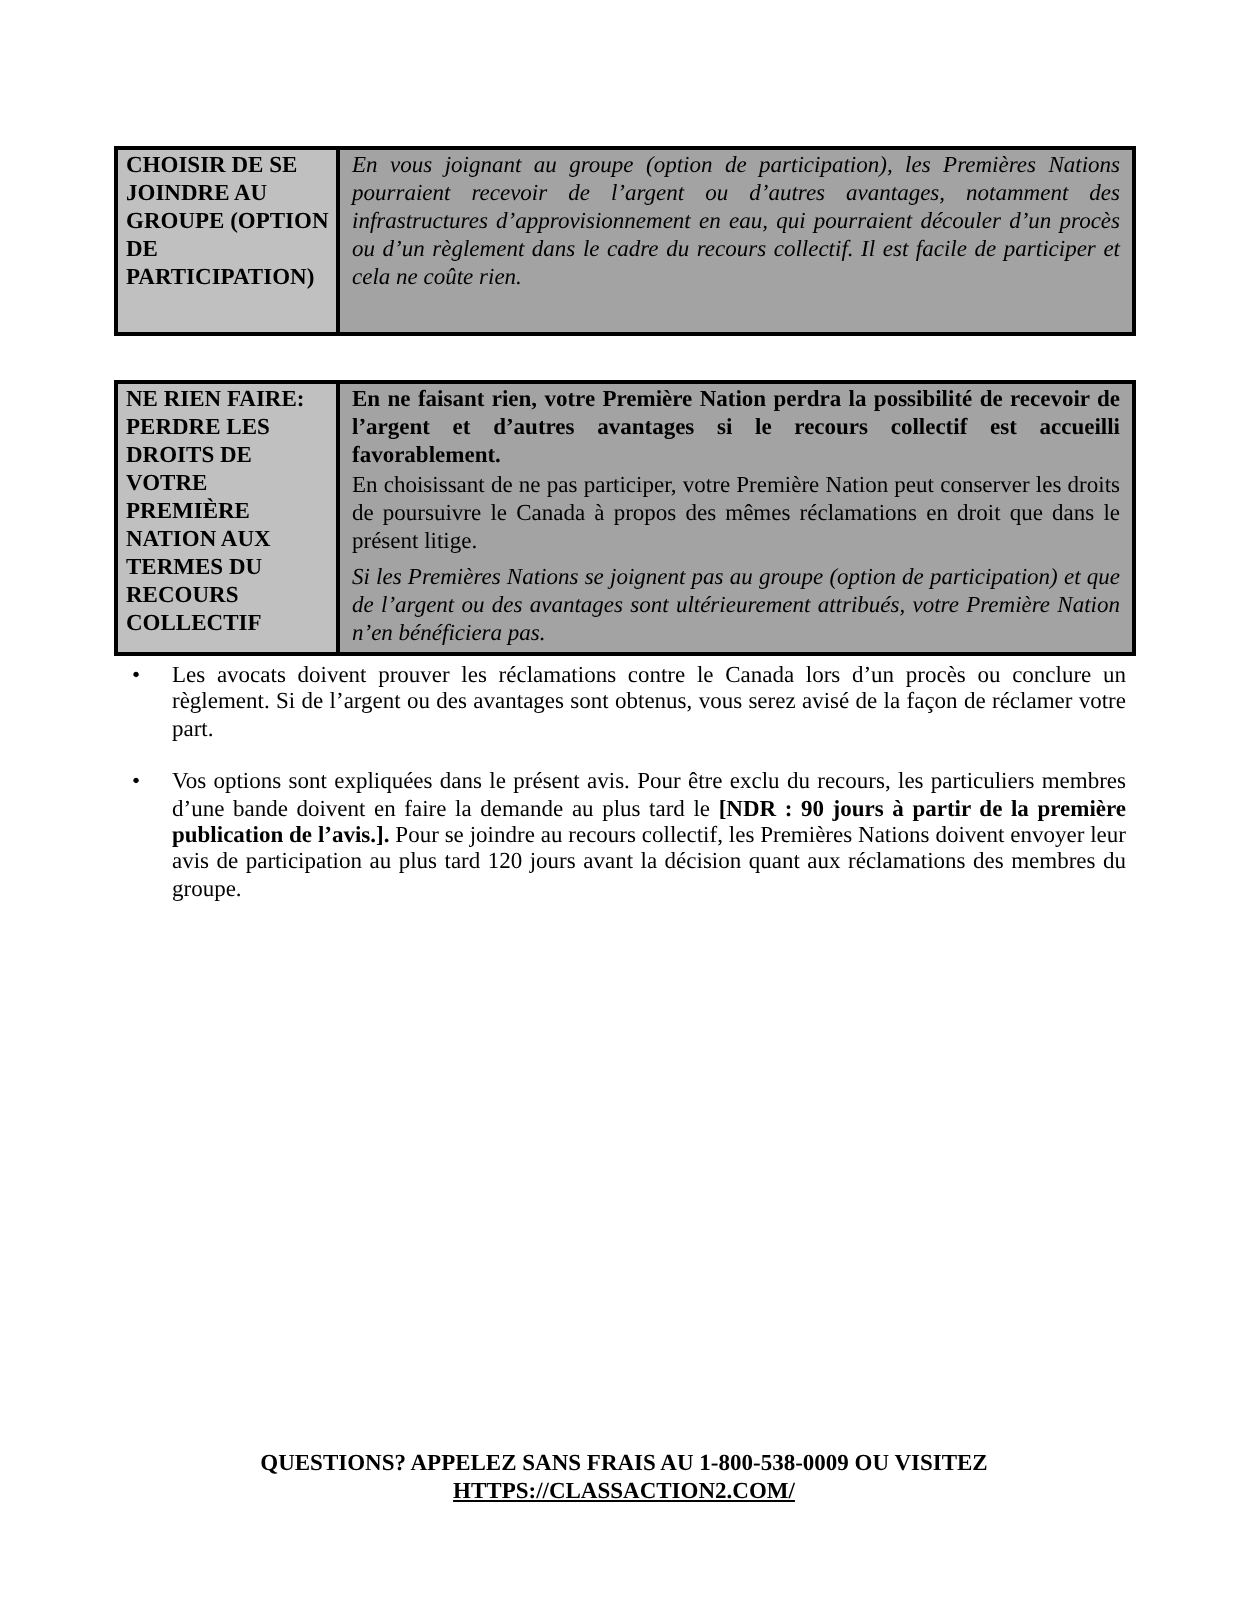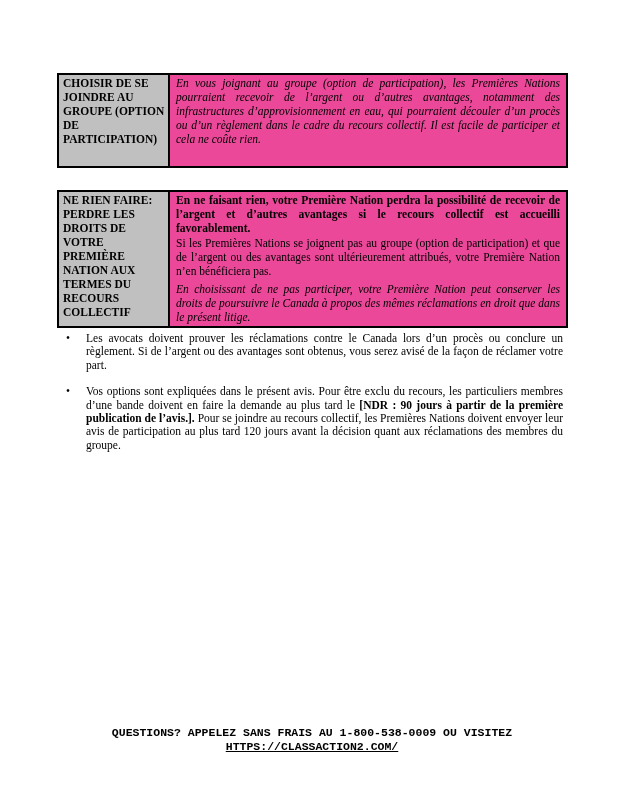--- a/index.html
+++ b/index.html
@@ -7,21 +7,21 @@
   body {
     position:relative;
     width:624px; height:808px;
     font-family:"Liberation Serif", serif;
     color:#000000;
     overflow:hidden;
   }
   .doc-table {
     position:absolute; left:57px; width:511px;
     border:2px solid #000; display:flex; align-items:stretch;
-    background:#ec4899;
+    background:#a3a3a3;
   }
   #table-option-in  { top:73px;  min-height:95px; }
   #table-do-nothing { top:190px; min-height:134px; }
   .header-cell {
     width:111px; flex:0 0 111px;
     background:#c0c0c0;
     border-right:2px solid #000;
     padding:1px 3px 2px 4px;
     font-weight:bold; font-size:11.5px; line-height:14px;
   }
@@ -44,41 +44,41 @@
   .bullet-glyph {
     flex:0 0 29px; width:29px; padding-left:9px;
     font-size:11.5px; line-height:13.4px;
   }
   .bullet-text { flex:1 1 auto; text-align:justify; }
   .bold-inline { font-weight:bold; }
 
   .page-footer {
     position:absolute; left:0; top:726px; width:624px;
     text-align:center; font-weight:bold;
-    font-size:11.5px; line-height:13.6px;font-family:Liberation Mono, monospace;
+    font-size:11.5px; line-height:13.6px;
   }
   .footer-url { text-decoration:underline; color:#000; }
   .page-number { font-variant:small-caps; letter-spacing:0.3px; }
 </style>
 </head>
 <body>
 
 <div class="doc-table" id="table-option-in">
   <div class="header-cell">CHOISIR DE SE JOINDRE AU GROUPE (OPTION DE PARTICIPATION)</div>
   <div class="body-cell">
     <p class="para">En vous joignant au groupe (option de participation), les Premières Nations pourraient recevoir de l’argent ou d’autres avantages, notamment des infrastructures d’approvisionnement en eau, qui pourraient découler d’un procès ou d’un règlement dans le cadre du recours collectif. Il est facile de participer et cela ne coûte rien.</p>
   </div>
 </div>
 
 <div class="doc-table" id="table-do-nothing">
   <div class="header-cell">NE RIEN FAIRE: PERDRE LES DROITS DE VOTRE PREMIÈRE NATION AUX TERMES DU RECOURS COLLECTIF</div>
   <div class="body-cell">
     <p class="lead">En ne faisant rien, votre Première Nation perdra la possibilité de recevoir de l’argent et d’autres avantages si le recours collectif est accueilli favorablement.</p>
+    <p class="para">En choisissant de ne pas participer, votre Première Nation peut conserver les droits de poursuivre le Canada à propos des mêmes réclamations en droit que dans le présent litige.</p>
     <p class="para">Si les Premières Nations se joignent pas au groupe (option de participation) et que de l’argent ou des avantages sont ultérieurement attribués, votre Première Nation n’en bénéficiera pas.</p>
-    <p class="para">En choisissant de ne pas participer, votre Première Nation peut conserver les droits de poursuivre le Canada à propos des mêmes réclamations en droit que dans le présent litige.</p>
   </div>
 </div>
 
 <div class="bullet-list">
   <div class="bullet-item">
     <span class="bullet-glyph">•</span>
     <span class="bullet-text">Les avocats doivent prouver les réclamations contre le Canada lors d’un procès ou conclure un règlement. Si de l’argent ou des avantages sont obtenus, vous serez avisé de la façon de réclamer votre part.</span>
   </div>
   <div class="bullet-item">
     <span class="bullet-glyph">•</span>

